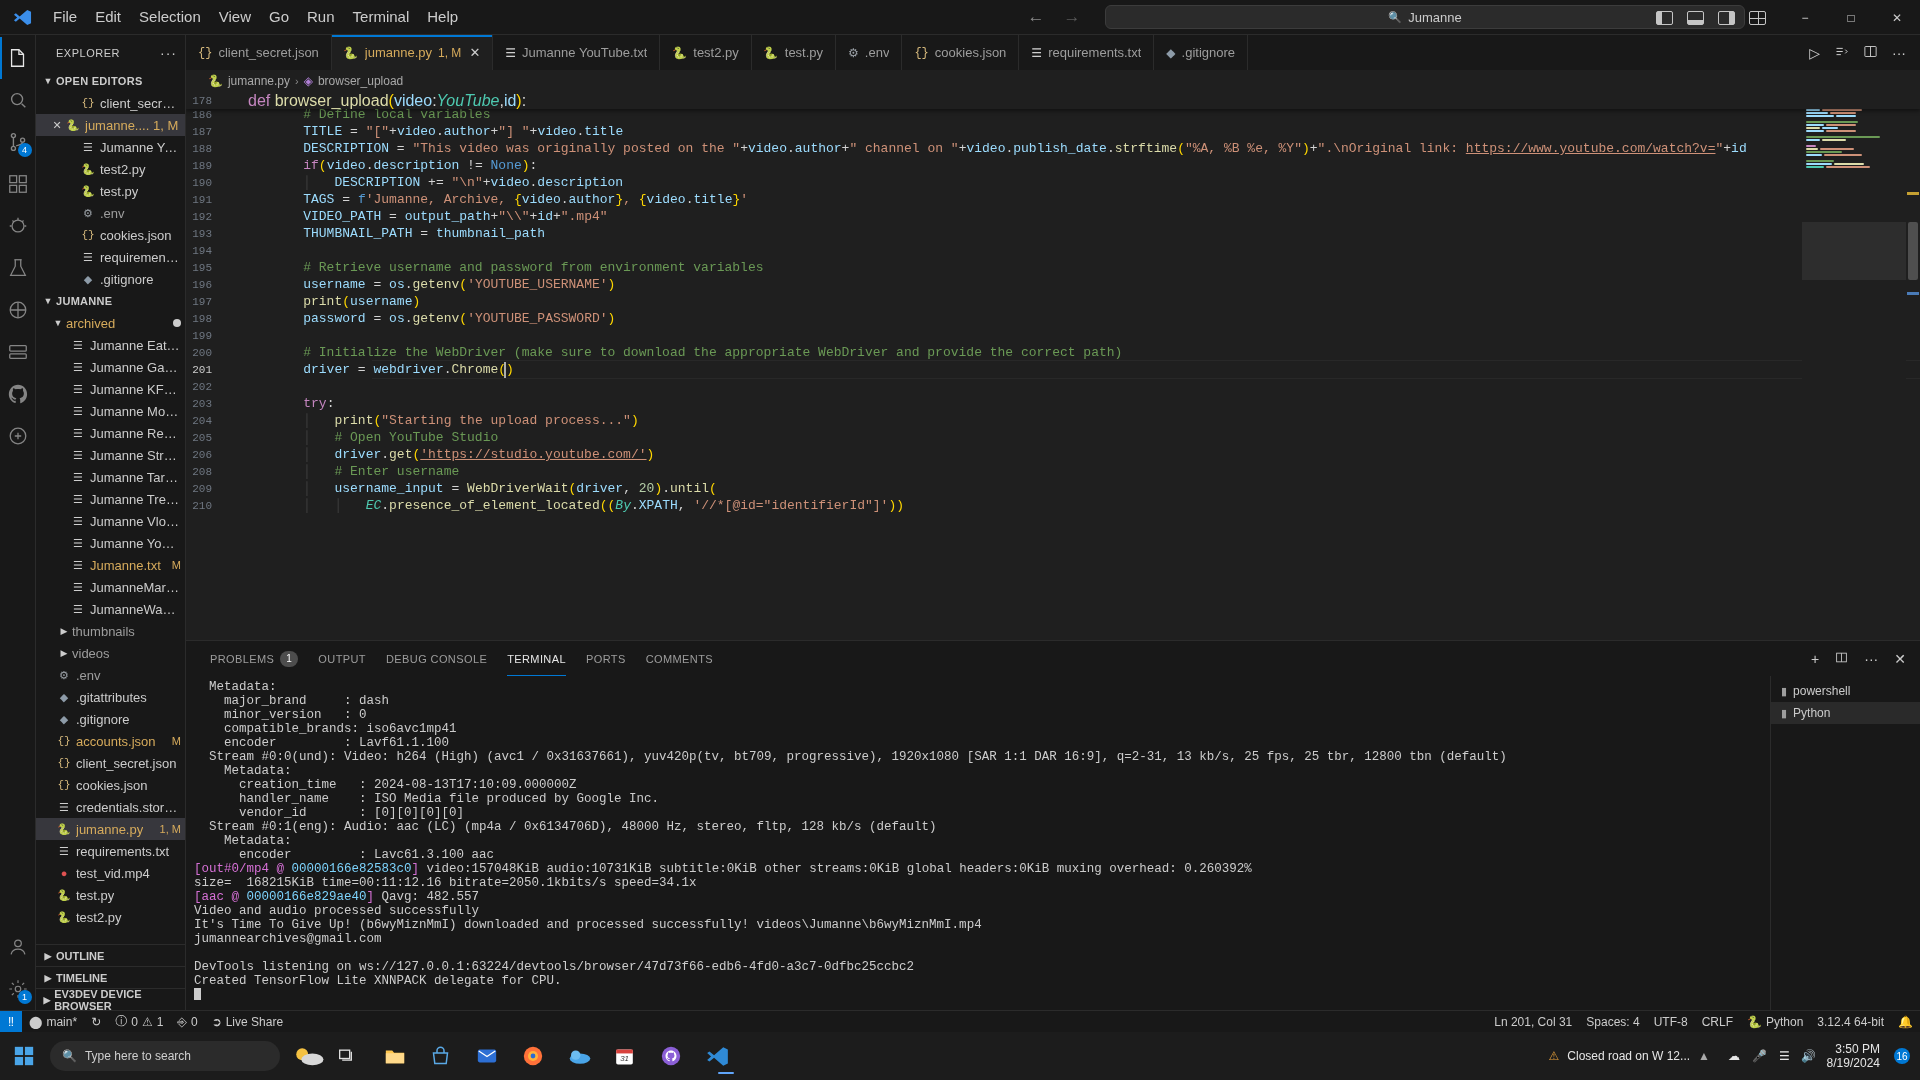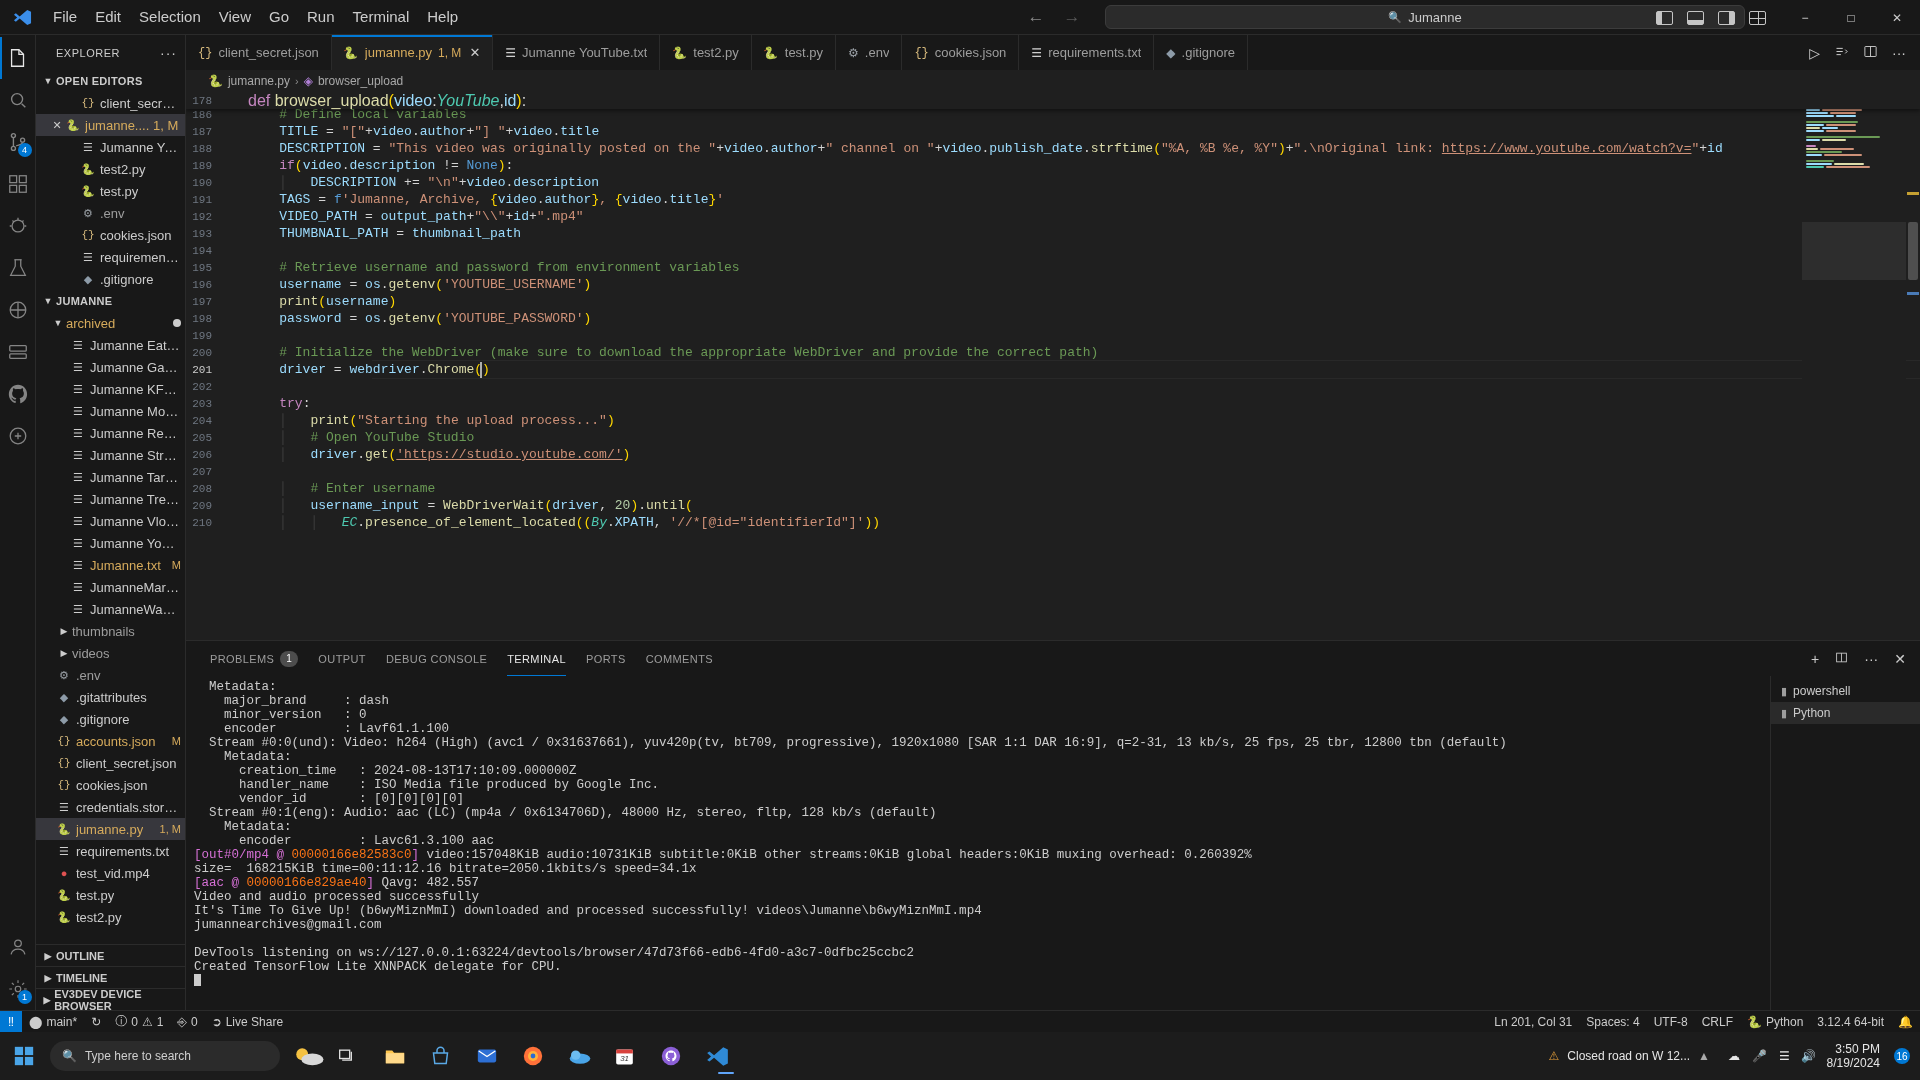--- a/index.html
+++ b/index.html
@@ -125,21 +125,21 @@
   .breadcrumb { height: 22px; display: flex; align-items: center; gap: 5px; padding-left: 22px; font-size: 12px; color: #a9a9a9; flex: none; }
   .bc-sep { color: #8a8a8a; font-size: 11px; }
   .bc-sym { color: #b180d7; font-size: 12px; }
 
   .editor-area { flex: 1; min-height: 0; position: relative; overflow: hidden; background: #1f1f1f; }
   .sticky-line {
     position: absolute; top: 0; left: 0; right: 0; height: 17px; background: #1f1f1f; z-index: 5;
     box-shadow: 0 2px 4px rgba(0,0,0,.45); display: flex; align-items: center;
   }
   .code-scroll { position: absolute; inset: 0; overflow: hidden; }
-  .codeline { height: 17px; display: flex; align-items: center; font-family: "Liberation Mono", monospace; font-size: 13px; white-space: pre; }
+  .codeline { height: 17px; display: flex; align-items: center; font-family: "Liberation Mono", monospace; font-size: 13px; white-space: pre; gap: 24px; }
   .codeline.current { background: #1f1f1f; }
   .codeline.current .ln { color: #cccccc; }
   .codeline.current::after {
     content: ''; position: absolute; left: 186px; right: 0; height: 17px; border-top: 1px solid #282828; border-bottom: 1px solid #282828;
     pointer-events: none;
   }
   .ln { width: 48px; min-width: 48px; text-align: right; padding-right: 22px; color: #6e7681; font-family: "Liberation Mono", monospace; font-size: 11px; }
   .ctext { padding-left: 14px; position: relative; }
   .indent-guide { color: #404040; }
   
@@ -179,21 +179,21 @@
     font-size: 10px; display: inline-flex; align-items: center; justify-content: center; padding: 0 5px;
   }
   .panel-actions { margin-left: auto; display: flex; align-items: center; gap: 16px; padding-right: 14px; color: #cccccc; font-size: 14px; }
   .panel-body { flex: 1; display: flex; min-height: 0; }
   .term-out {
     flex: 1; min-width: 0; overflow: hidden; padding: 4px 0 0 8px;
     font-family: "Liberation Mono", monospace; font-size: 12.5px; line-height: 14px; color: #cccccc;
   }
   .term-line { white-space: pre; height: 14px; }
   .t-pink { color: #d670d6; }
-  .t-blue { color: #f97316; }
+  .t-blue { color: #7dd3fc; }
   .term-cursor { display: inline-block; width: 7px; height: 12px; background: #cccccc; vertical-align: -2px; }
   .term-side { width: 150px; flex: none; border-left: 1px solid #2b2b2b; padding-top: 4px; }
   .term-item {
     height: 22px; display: flex; align-items: center; gap: 6px; font-size: 12px;
     color: #cccccc; padding-left: 10px;
   }
   .term-item.active { background: #2a2a2a; }
   .term-item .ti { font-size: 11px; color: #9d9d9d; }
 
   
@@ -646,21 +646,20 @@
           <div class="codeline"><span class="ln">197</span><span class="ctext">    <span class="fn">print</span><span class="pN">(</span><span class="var">username</span><span class="pN">)</span></span></div>
           <div class="codeline"><span class="ln">198</span><span class="ctext">    <span class="var">password</span> <span class="op">=</span> <span class="var">os</span><span class="op">.</span><span class="fn">getenv</span><span class="pN">(</span><span class="str">'YOUTUBE_PASSWORD'</span><span class="pN">)</span></span></div>
           <div class="codeline"><span class="ln">199</span><span class="ctext"></span></div>
           <div class="codeline"><span class="ln">200</span><span class="ctext">    <span class="cm"># Initialize the WebDriver (make sure to download the appropriate WebDriver and provide the correct path)</span></span></div>
           <div class="codeline current" style="position:relative"><span class="ln">201</span><span class="ctext">    <span class="var">driver</span> <span class="op">=</span> <span class="var">webdriver</span><span class="op">.</span><span class="fn">Chrome</span><span class="pN">()</span><span class="cursor-bar" style="left:246px;top:0"></span></span></div>
           <div class="codeline"><span class="ln">202</span><span class="ctext"></span></div>
           <div class="codeline"><span class="ln">203</span><span class="ctext">    <span class="k">try</span><span class="op">:</span></span></div>
           <div class="codeline"><span class="ln">204</span><span class="ctext">    <span class="indent-guide">│</span>   <span class="fn">print</span><span class="pN">(</span><span class="str">"Starting the upload process..."</span><span class="pN">)</span></span></div>
           <div class="codeline"><span class="ln">205</span><span class="ctext">    <span class="indent-guide">│</span>   <span class="cm"># Open YouTube Studio</span></span></div>
           <div class="codeline"><span class="ln">206</span><span class="ctext">    <span class="indent-guide">│</span>   <span class="var">driver</span><span class="op">.</span><span class="fn">get</span><span class="pN">(</span><span class="lnk">'https://studio.youtube.com/'</span><span class="pN">)</span></span></div>
-          <div class="codeline"><span class="ln">207</span><span class="ctext"></span></div>
           <div class="codeline"><span class="ln">208</span><span class="ctext">    <span class="indent-guide">│</span>   <span class="cm"># Enter username</span></span></div>
           <div class="codeline"><span class="ln">209</span><span class="ctext">    <span class="indent-guide">│</span>   <span class="var">username_input</span> <span class="op">=</span> <span class="fn">WebDriverWait</span><span class="pN">(</span><span class="var">driver</span><span class="op">,</span> <span class="num">20</span><span class="pN">)</span><span class="op">.</span><span class="fn">until</span><span class="pN">(</span></span></div>
           <div class="codeline"><span class="ln">210</span><span class="ctext">    <span class="indent-guide">│</span>   <span class="indent-guide">│</span>   <span class="cls">EC</span><span class="op">.</span><span class="fn">presence_of_element_located</span><span class="pN">((</span><span class="cls">By</span><span class="op">.</span><span class="var">XPATH</span><span class="op">,</span> <span class="str">'//*[@id="identifierId"]'</span><span class="pN">))</span></span></div>
         </div>
 
         <div class="minimap">
           <div class="mm-slider" style="top:130px;height:58px"></div>
           <div style="padding-top:2px">
             <div class="mm-line">
                 <span class="mm-seg" style="width:12px;background:#6a9955"></span>
@@ -791,20 +790,21 @@
             </span>
             <span>···</span>
             <span>✕</span>
           </div>
         </div>
         <div class="panel-body">
           <div class="term-out">
             <div class="term-line">  Metadata:</div>
             <div class="term-line">    major_brand     : dash</div>
             <div class="term-line">    minor_version   : 0</div>
+            <div class="term-line">    compatible_brands: iso6avc1mp41</div>
             <div class="term-line">    encoder         : Lavf61.1.100</div>
             <div class="term-line">  Stream #0:0(und): Video: h264 (High) (avc1 / 0x31637661), yuv420p(tv, bt709, progressive), 1920x1080 [SAR 1:1 DAR 16:9], q=2-31, 13 kb/s, 25 fps, 25 tbr, 12800 tbn (default)</div>
             <div class="term-line">    Metadata:</div>
             <div class="term-line">      creation_time   : 2024-08-13T17:10:09.000000Z</div>
             <div class="term-line">      handler_name    : ISO Media file produced by Google Inc.</div>
             <div class="term-line">      vendor_id       : [0][0][0][0]</div>
             <div class="term-line">  Stream #0:1(eng): Audio: aac (LC) (mp4a / 0x6134706D), 48000 Hz, stereo, fltp, 128 kb/s (default)</div>
             <div class="term-line">    Metadata:</div>
             <div class="term-line">      encoder         : Lavc61.3.100 aac</div>
             <div class="term-line"><span class="t-pink">[out#0/mp4 @ </span><span class="t-blue">00000166e82583c0</span><span class="t-pink">]</span><span> video:157048KiB audio:10731KiB subtitle:0KiB other streams:0KiB global headers:0KiB muxing overhead: 0.260392%</span></div>

